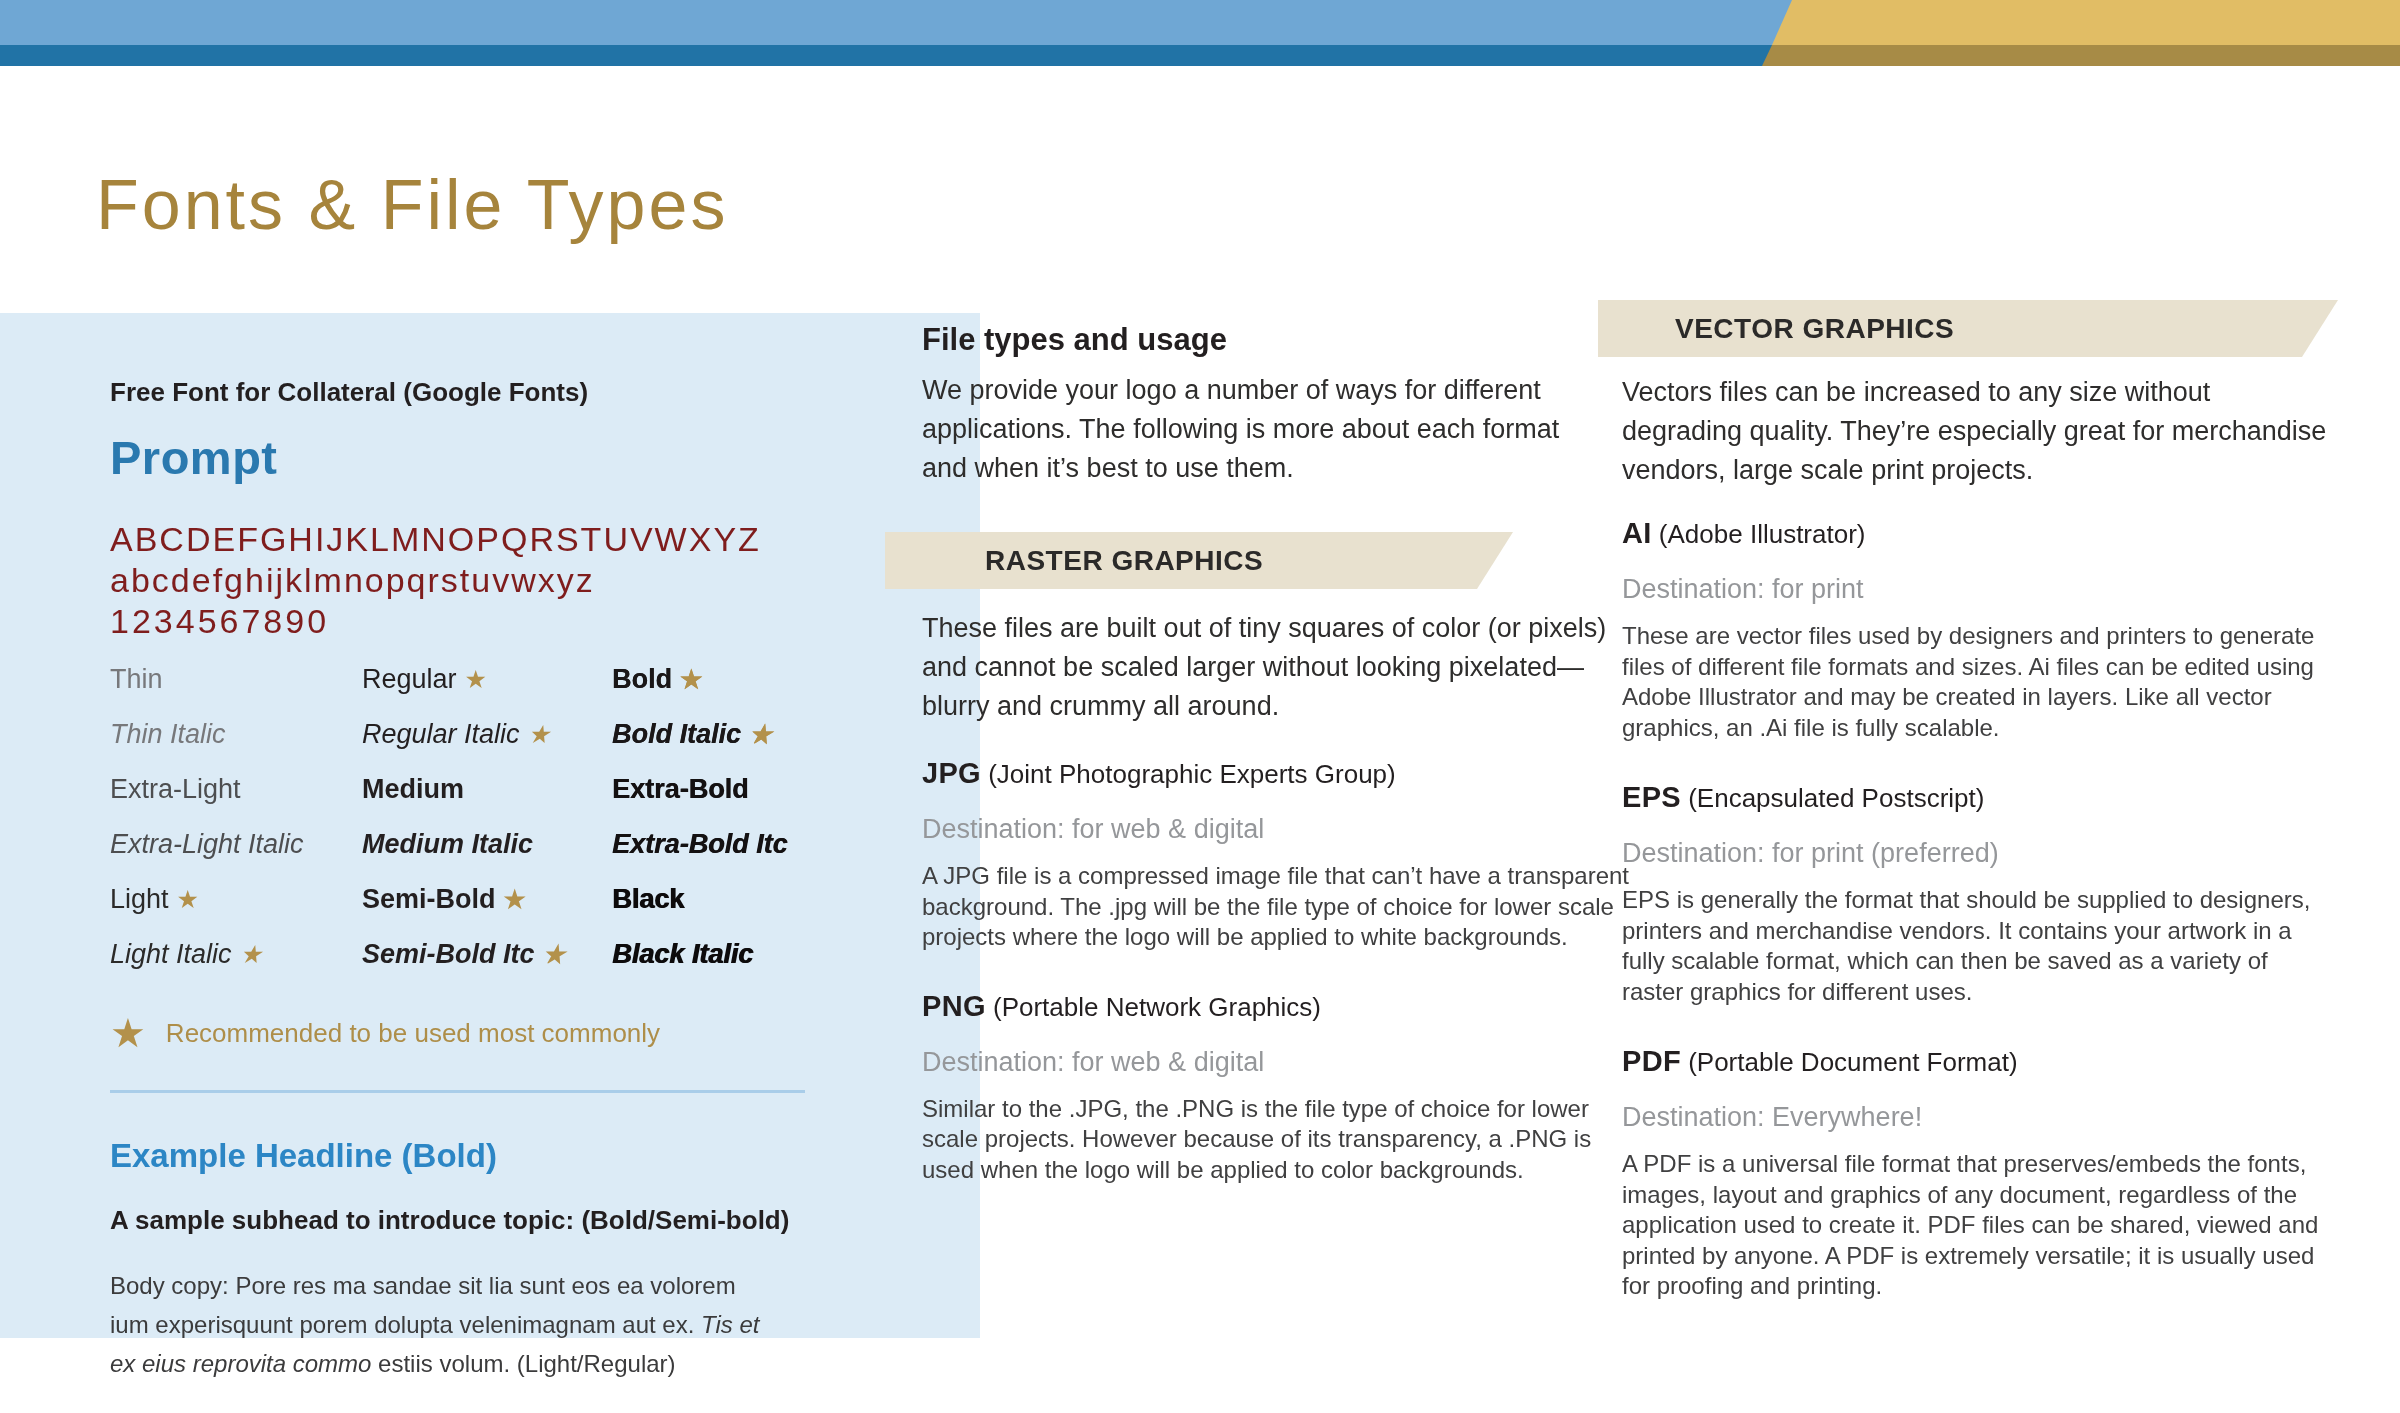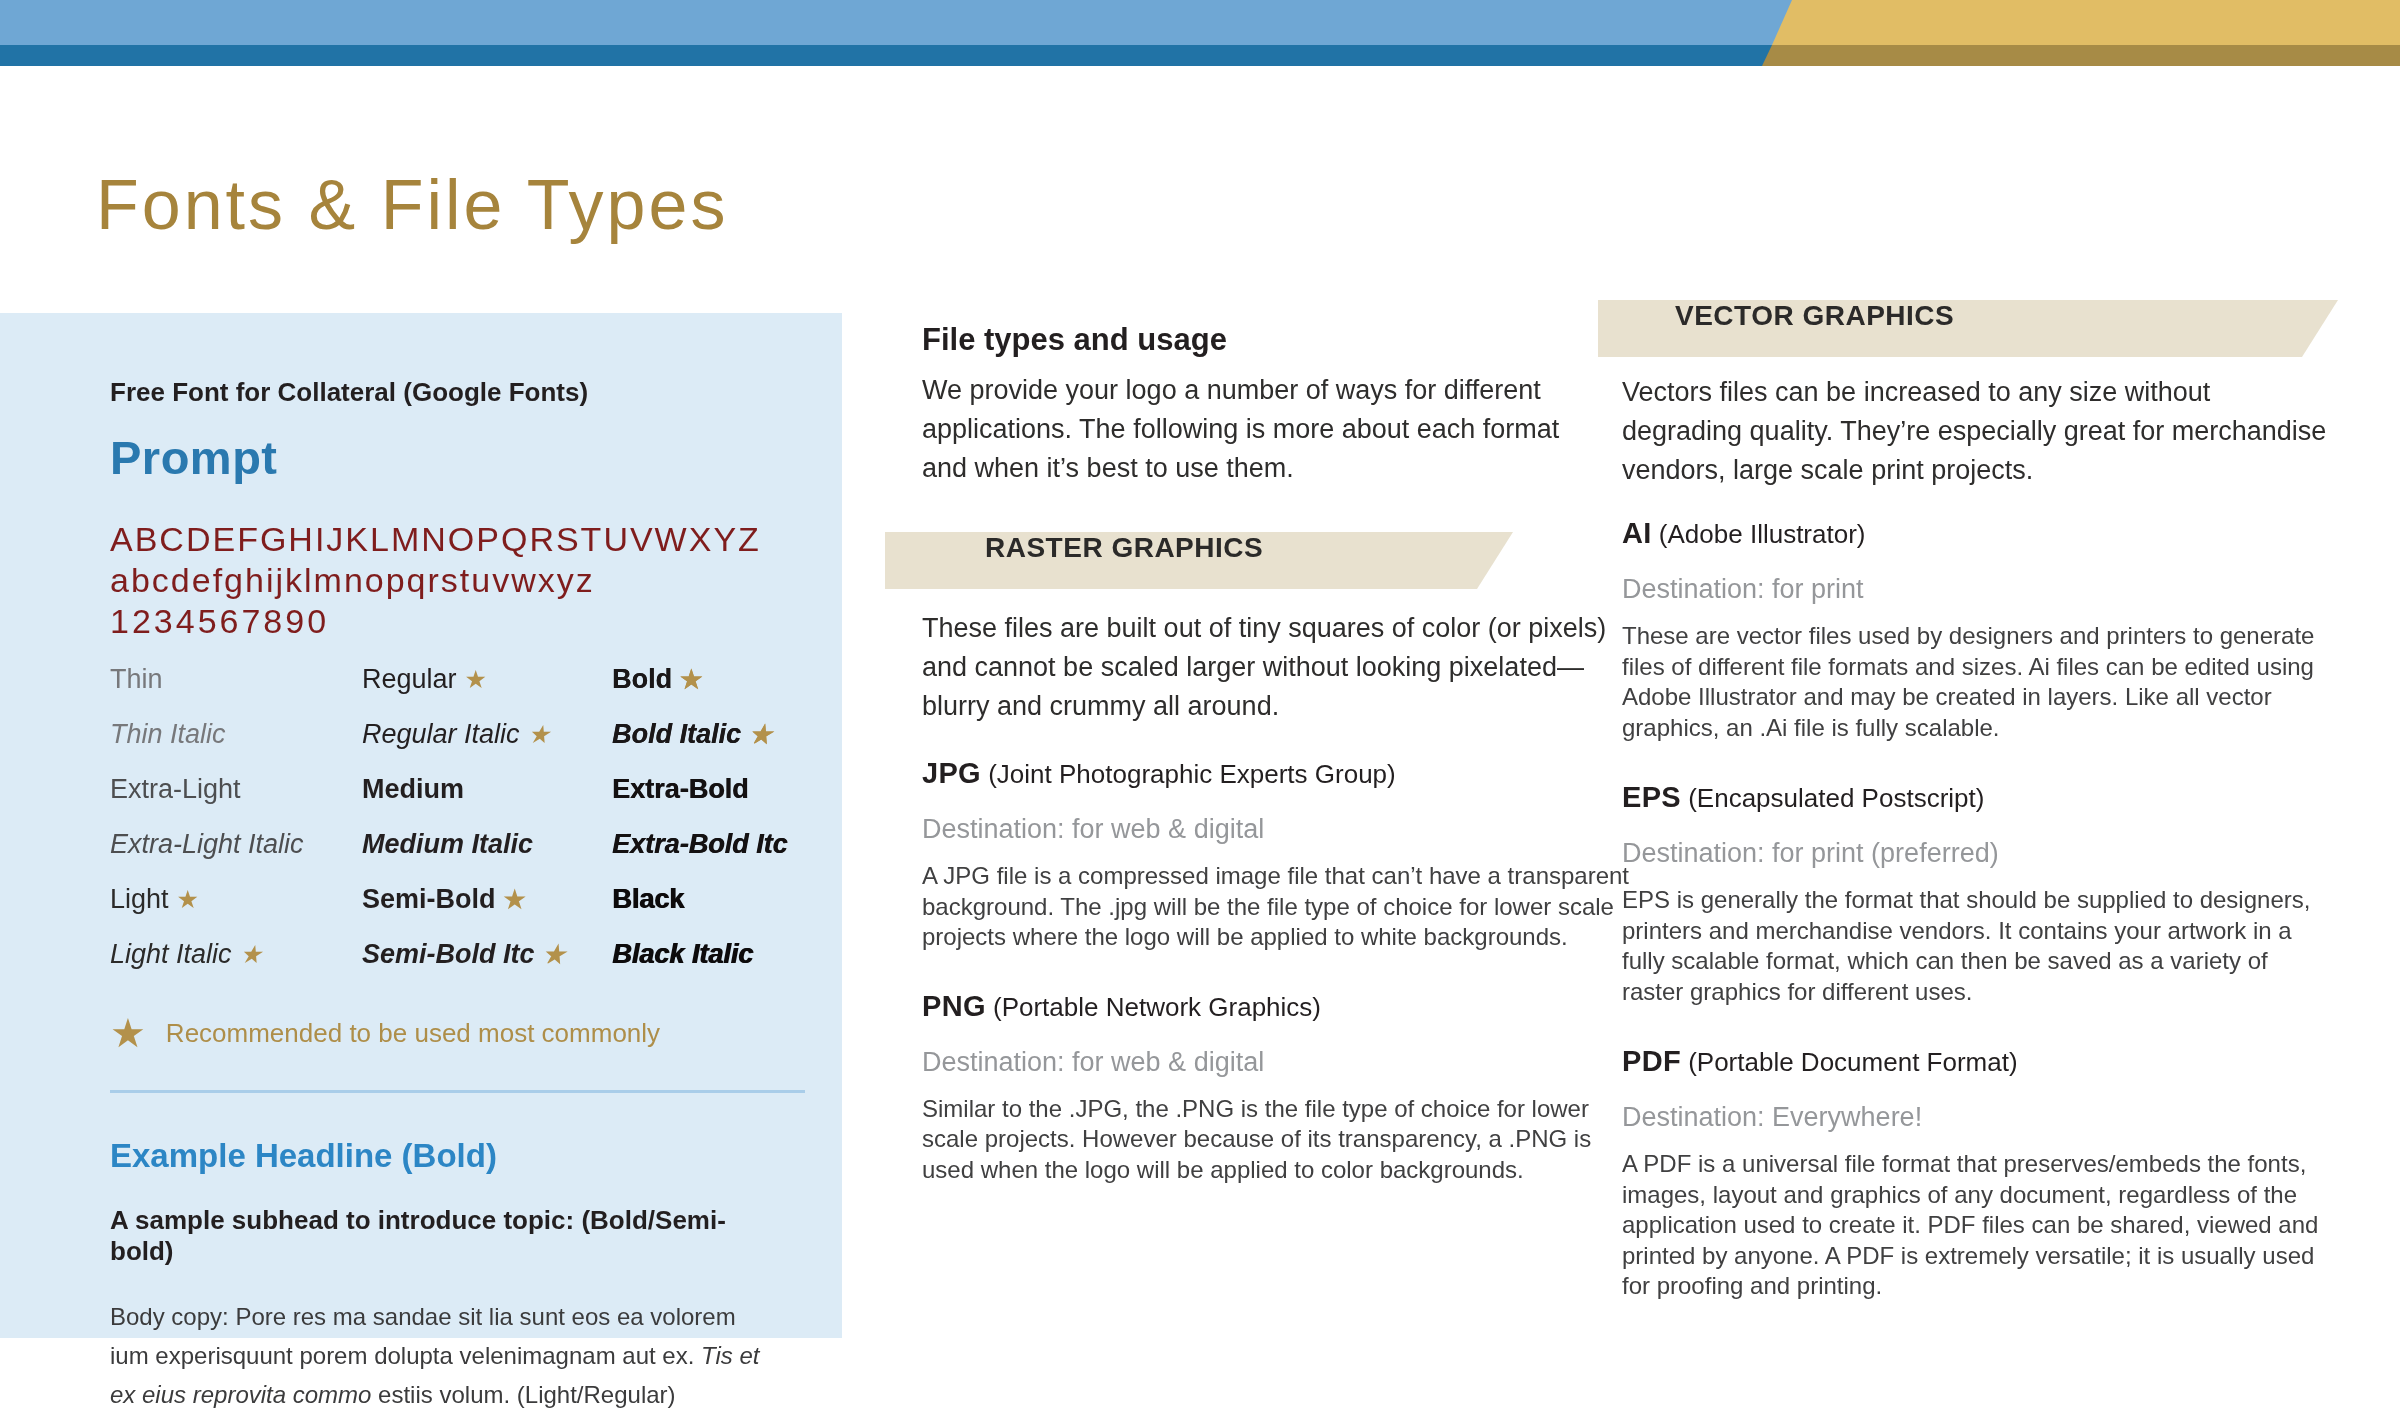--- a/index.html
+++ b/index.html
@@ -25,21 +25,21 @@
 
   
   .page-title {
     position:absolute; left:96px; top:165px;
     font-size:70px; font-weight:300; letter-spacing:3px;
     color:#a6843c;
   }
 
   
   .left-panel {
-    position:absolute; left:0; top:313px; width:842px; height:1025px;
+    position:absolute; left:0; top:313px; width:980px; height:1025px;
     background:#dcebf6; padding:64px 60px 8px 110px;
   }
   .kicker { font-size:26px; font-weight:700; color:#231f20; }
   .font-name { margin-top:22px; font-size:47px; font-weight:800; color:#2a79af; letter-spacing:0.5px; }
   .alphabet { margin-top:34px; font-size:34px; font-weight:400; color:#7f1d1d; letter-spacing:2px; line-height:41px; }
   .alphabet .numerals { letter-spacing:3px; }
 
   .weights-grid {
     margin-top:24px; display:grid;
     grid-template-columns:252px 250px auto;
@@ -64,21 +64,21 @@
   .divider { margin-top:34px; width:695px; border-top:3px solid #a9cde9; }
 
   .example-headline { margin-top:44px; font-size:33px; font-weight:800; color:#2c86c5; }
   .example-subhead  { margin-top:30px; font-size:26px; font-weight:700; color:#231f20; }
   .body-copy { margin-top:30px; width:668px; font-size:24px; font-weight:300; color:#3b3b3c; line-height:39px; }
 
   
   .col-heading { font-size:31px; font-weight:800; color:#231f20; }
   .col-intro { margin-top:13px; font-size:27px; font-weight:300; color:#2e2d2c; line-height:39px; }
   .banner {
-    height:57px; background:#e8e1cf; display:flex; align-items:flex-start;
+    height:57px; background:#e8e1cf; display:flex; align-items:center;
     clip-path: polygon(0 0, 100% 0, calc(100% - 36px) 100%, 0 100%);
   }
   .banner-label { font-size:28px; font-weight:800; letter-spacing:0.5px; color:#2b2a29; }
   .section-desc { font-size:27px; font-weight:300; color:#2e2d2c; line-height:39px; }
   .fmt { }
   .fmt-head { font-size:26px; color:#231f20; }
   .fmt-head .acronym { font-size:29px; font-weight:800; letter-spacing:0.3px; }
   .fmt-head .fullname { font-weight:400; }
   .fmt-dest { margin-top:24px; font-size:27px; font-weight:300; color:#95979a; }
   .fmt-body { margin-top:16px; font-size:24px; font-weight:400; color:#404041; line-height:30.5px; }

